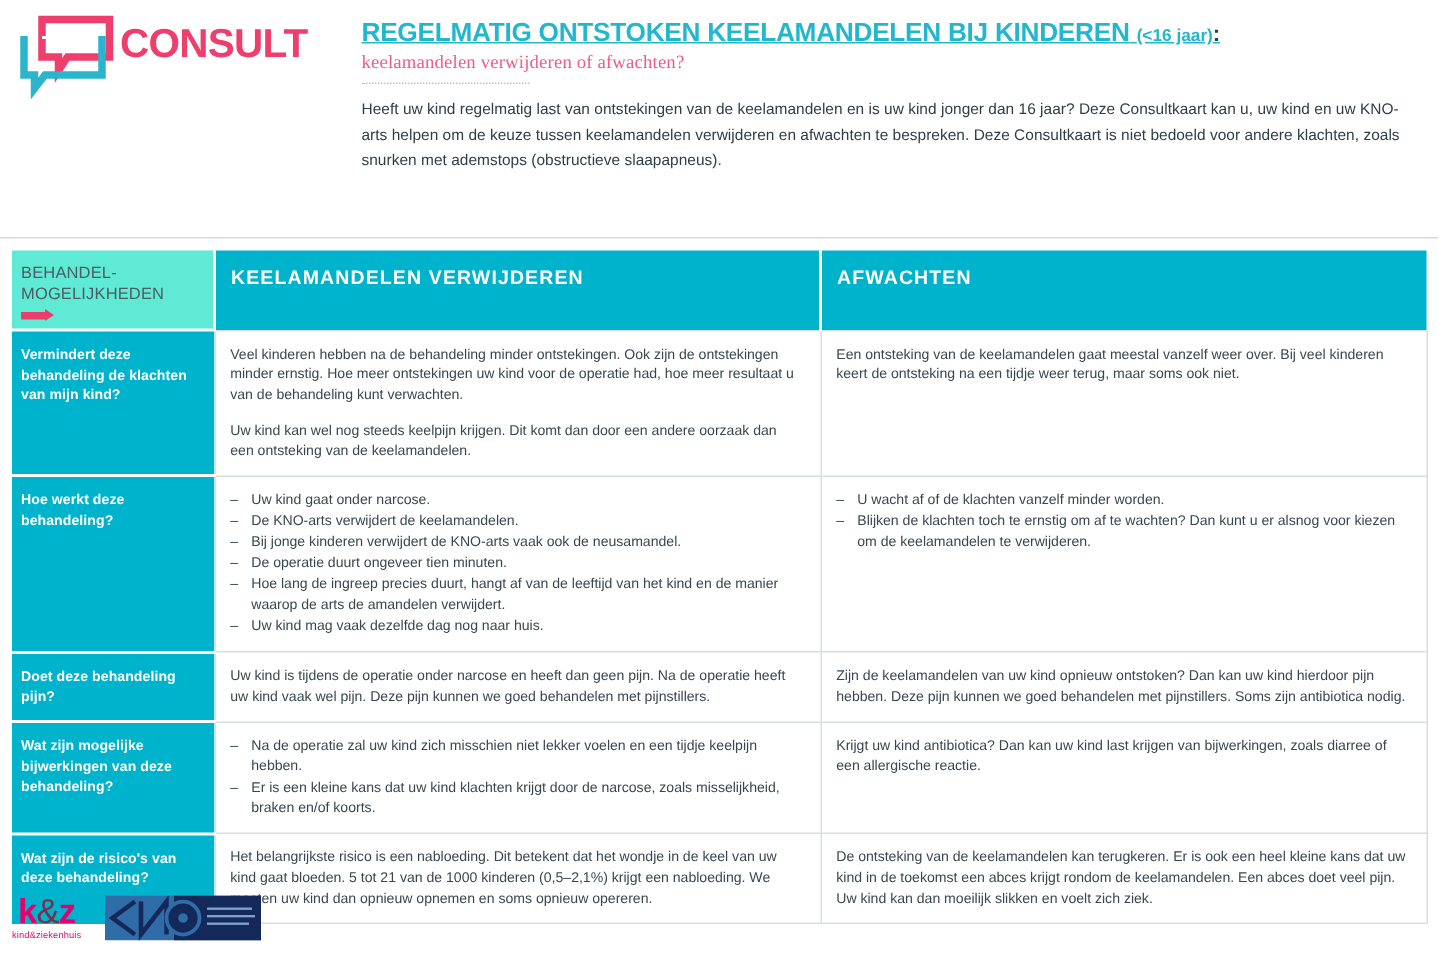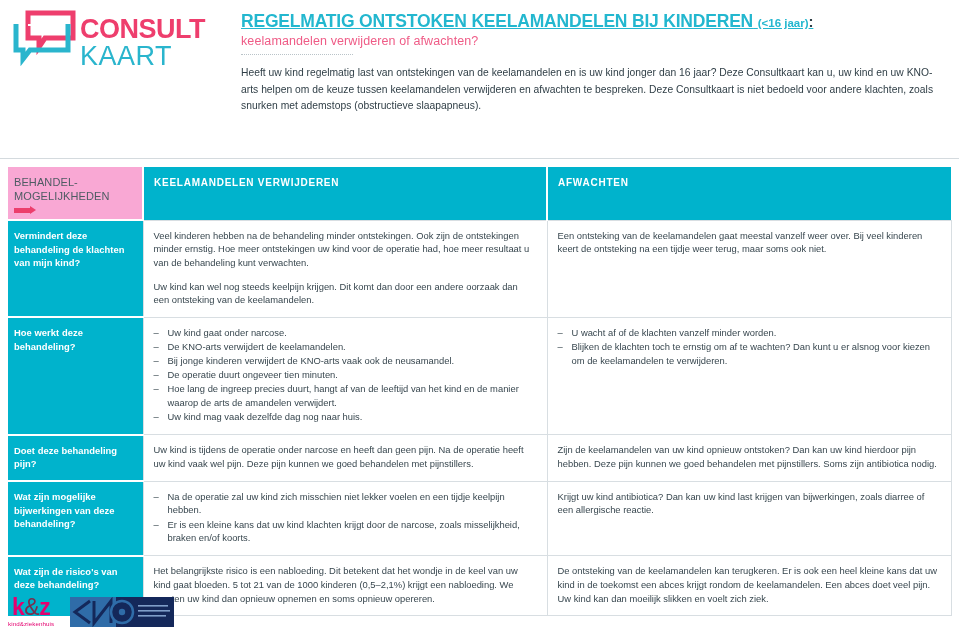--- a/index.html
+++ b/index.html
@@ -66,20 +66,21 @@
   }
   .title-line .title-colon {
     color: #2f3e46;
     font-size: 15px;
   }
   .subtitle {
     color: #ef5b86;
     font-size: 12.5px;
     margin-top: 3px;
     letter-spacing: 0.1px;
+    font-family: Liberation Serif, serif;
   }
   .dotted-rule {
     margin-top: 6px;
     width: 112px;
     height: 0;
     border-top: 1.5px dotted #b9c3c8;
   }
   .intro-p {
     font-size: 10.3px;
     line-height: 1.62;
@@ -106,21 +107,21 @@
     width: 943px;
     border-collapse: collapse;
     table-layout: fixed;
     margin-top: 8px;
   }
   table.ck col.c-label { width: 135px; }
   table.ck col.c-a     { width: 404px; }
   table.ck col.c-b     { width: 404px; }
 
   th.hdr-label {
-    background: #f9a8d4;
+    background: #5eead4;
     vertical-align: top;
     text-align: left;
     padding: 8px 10px 6px 6px;
     font-weight: normal;
   }
   .hdr-label-text {
     color: #4e5b63;
     font-size: 11px;
     line-height: 1.28;
     letter-spacing: 0.1px;
@@ -142,21 +143,21 @@
     border-bottom: 4.5px solid transparent;
     border-left: 6px solid #ec3e6c;
   }
 
   th.hdr-col {
     background: #00b3cc;
     color: #ffffff;
     text-align: left;
     vertical-align: top;
     padding: 10px 10px 10px 10px;
-    font-size: 10px;
+    font-size: 13px;
     font-weight: bold;
     letter-spacing: 0.75px;
     height: 48px;
     box-sizing: border-box;
     border-left: 2px solid #ffffff;
     margin-top: 43px;
   }
 
   td.row-label {
     background: #00b3cc;
@@ -255,21 +256,20 @@
     <svg class="logo-svg" width="200" height="58" viewBox="0 0 200 58">
 
       <path d="M20 5 h45 v25 h-28 l-6 9 v-9 h-11 z" fill="none" stroke="#ee3e6d" stroke-width="5" stroke-linejoin="miter"></path>
 
       <path d="M8 16 v26 h7 v9 l7 -9 h38 v-26" fill="none" stroke="#2ab5cd" stroke-width="5" stroke-linejoin="miter"></path>
 
       <rect x="20" y="16" width="36" height="2" fill="#ffffff"></rect>
     </svg>
     <div style="margin-top:-50px; margin-left:72px;">
       <div class="logo-word-consult">CONSULT</div>
-      <div class="logo-word-kaart">KAART</div>
     </div>
   </div>
 
   <div class="header-text">
     <div class="title-line">
       <span>REGELMATIG ONTSTOKEN KEELAMANDELEN BIJ KINDEREN</span> <span class="title-sub">(&lt;16 jaar)</span><span class="title-colon">:</span>
     </div>
     <div class="subtitle">keelamandelen verwijderen of afwachten?</div>
     <div class="dotted-rule"></div>
     <div class="intro-p">Heeft uw kind regelmatig last van ontstekingen van de keelamandelen en is uw kind jonger dan 16 jaar? Deze Consultkaart kan u, uw kind en uw KNO-arts helpen om de keuze tussen keelamandelen verwijderen en afwachten te bespreken. Deze Consultkaart is niet bedoeld voor andere klachten, zoals snurken met ademstops (obstructieve slaapapneus).</div>

